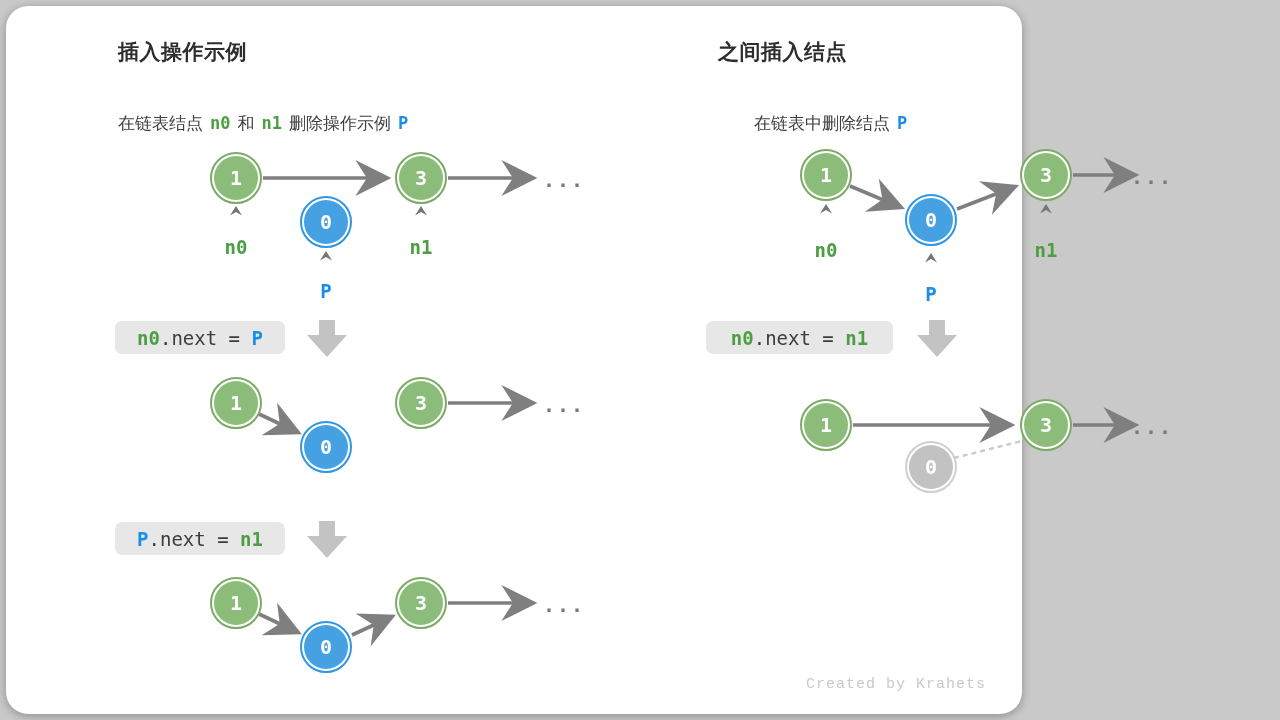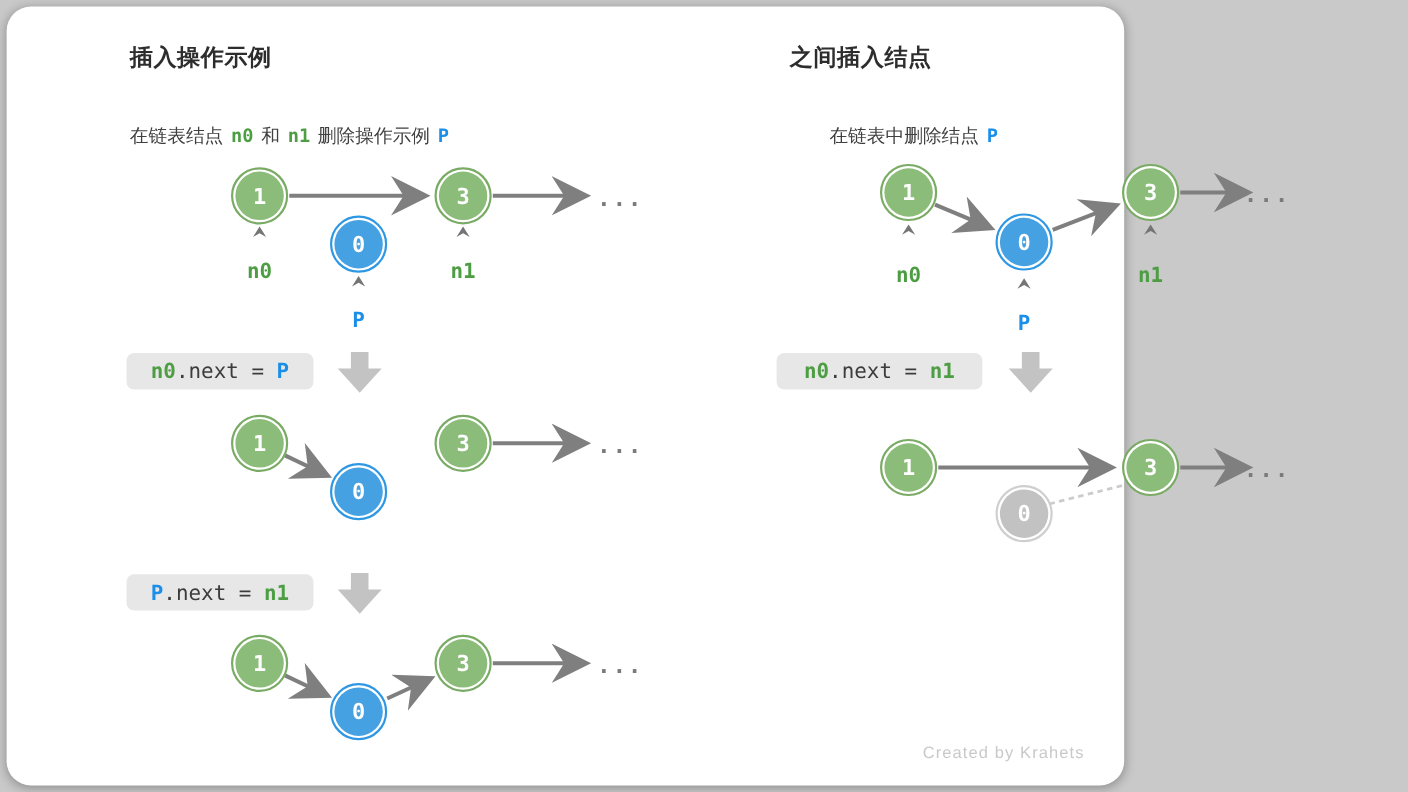--- a/index.html
+++ b/index.html
@@ -24,21 +24,21 @@
   .nlabel{position:absolute;transform:translate(-50%,-50%);font-family:"DejaVu Sans Mono","Liberation Mono",monospace;
           font-weight:700;font-size:19px;}
   .dots{position:absolute;transform:translate(-50%,-50%);font-family:"DejaVu Sans Mono","Liberation Mono",monospace;
         font-weight:700;font-size:20px;color:#7a7a7a;letter-spacing:2px;}
 
   .codebox{position:absolute;height:33px;background:var(--code-bg);border-radius:7px;display:flex;align-items:center;
            justify-content:center;font-family:"DejaVu Sans Mono","Liberation Mono",monospace;font-size:19px;color:#3c3c3c;
            white-space:pre;}
   .codebox b{font-weight:700;}
 
-  .credit{position:absolute;font-family:Liberation Sans, sans-serif;font-size:15px;color:#c9c9c9;
+  .credit{position:absolute;font-family:Liberation Mono, monospace;font-size:15px;color:#c9c9c9;
           letter-spacing:1px;}
 </style>
 </head>
 <body>
 
 <div class="stage">
   <div class="card"></div>
 
   <svg class="overlay" viewBox="0 0 1280 720">
     <defs>

